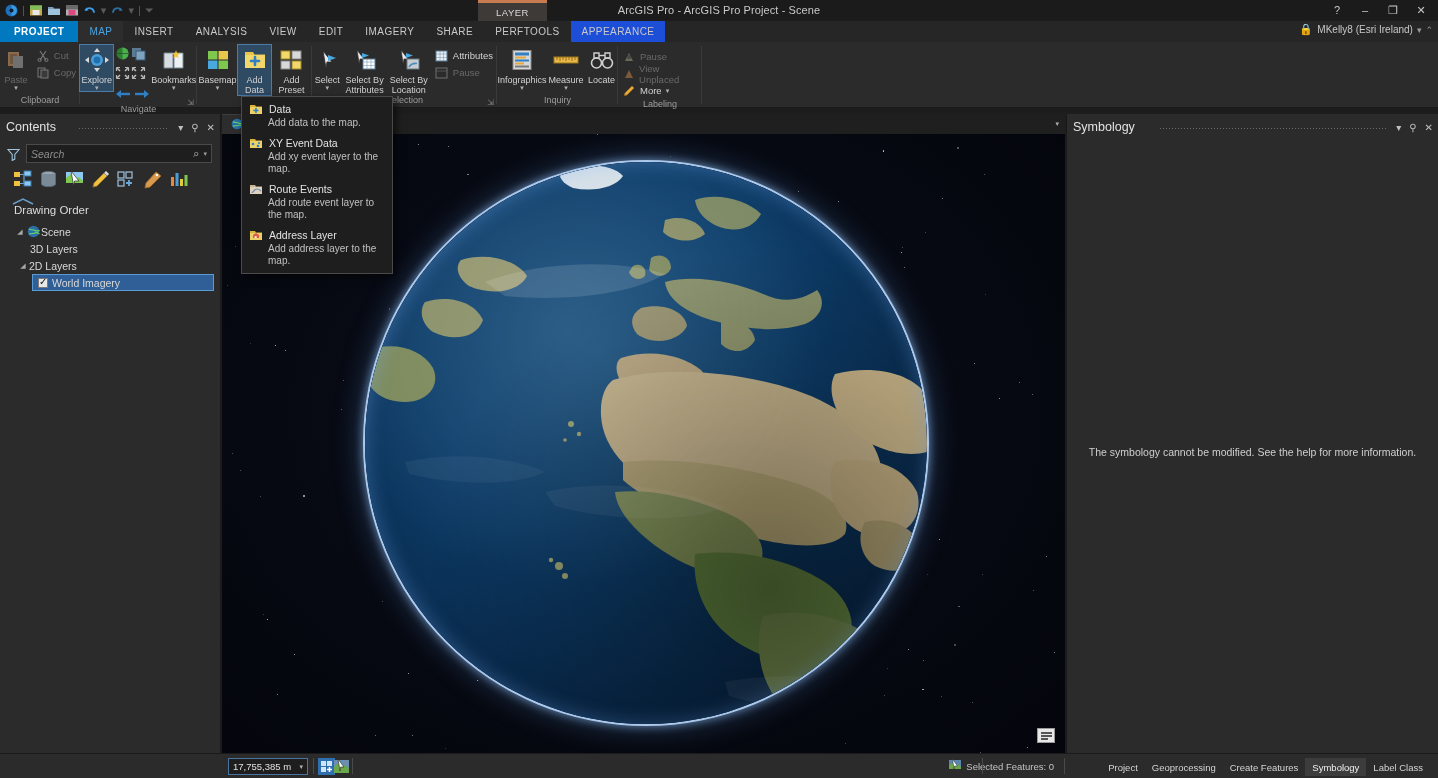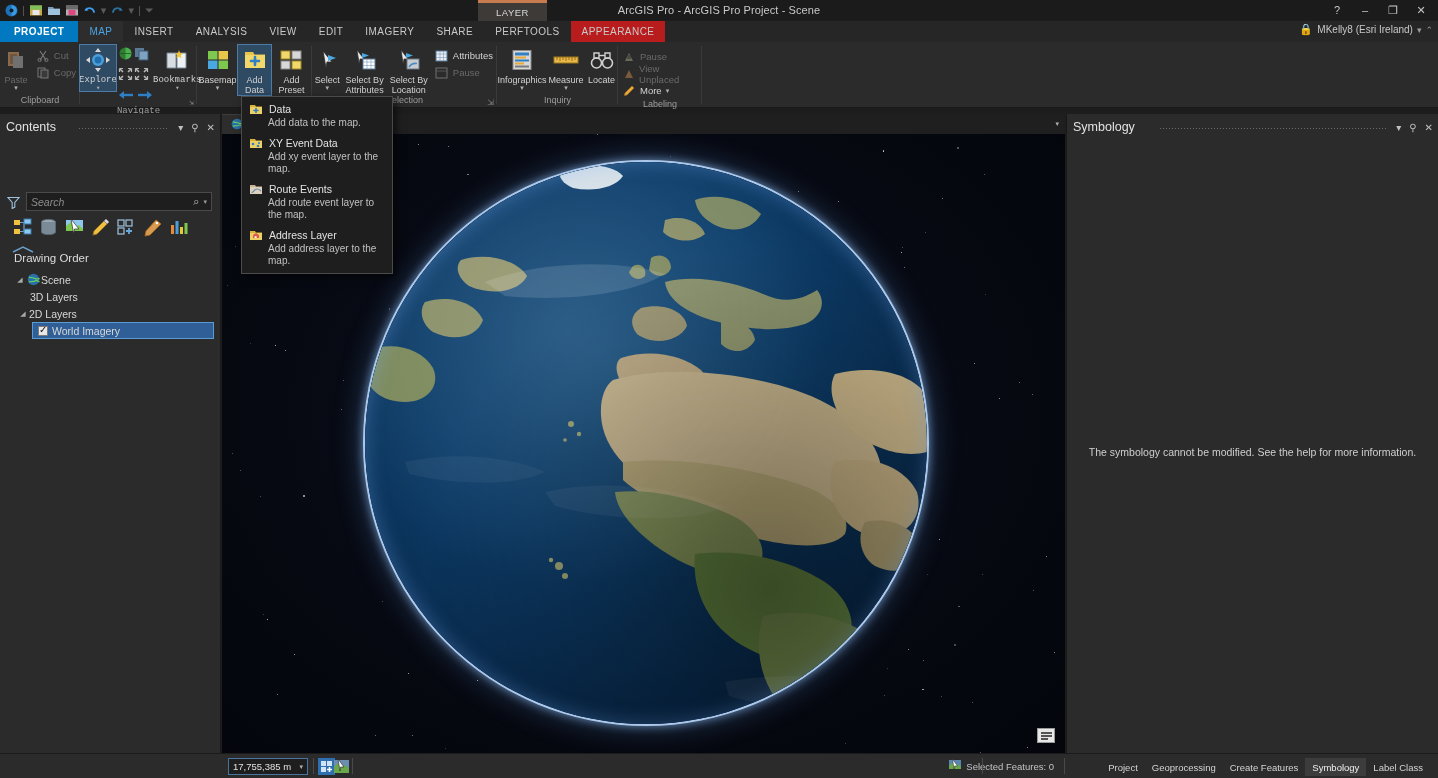--- a/index.html
+++ b/index.html
@@ -50,21 +50,21 @@
     position: absolute; left: 0; top: 21px; width: 1438px; height: 21px;
     background: #262626; display: flex; align-items: stretch;
   }
   .tab {
     display: flex; align-items: center; padding: 0 11px;
     font-size: 10px; color: #c9c9c9; letter-spacing: .45px;
     cursor: default; white-space: nowrap;
   }
   .tab.project { background: #0079c1; color: #fff; font-weight: bold; padding: 0 14px; }
   .tab.active { color: #4ba3e3; background: #2d2d2d; }
-  .tab.ctx { background: #b91c1c; }
+  .tab.ctx { background: #1d4ed8; }
 
   .acct {
     position: absolute; right: 5px; top: 23px; display: flex;
     align-items: center; gap: 4px; font-size: 10px; color: #c8c8c8;
   }
   .acct .lock { color: #4ec94e; font-size: 11px; }
   .acct .carets { color: #9a9a9a; font-size: 9px; }
 
   
   .ribbon {
@@ -119,21 +119,21 @@
   }
   .pane-title { font-size: 12.5px; color: #e2e2e2; }
   .pane-dots {
     position: absolute; left: 78px; right: 52px; top: 13px; height: 2px;
     background-image: radial-gradient(circle, #6a6a6a 0.6px, transparent 0.7px);
     background-size: 3px 3px;
   }
   .pane-btns { position: absolute; right: 5px; display: flex; align-items: center; gap: 8px; }
   .pane-btn { font-size: 10px; color: #c0c0c0; cursor: default; }
 
-  .search-row { display: flex; align-items: center; gap: 5px; padding: 4px 8px 0 7px; margin-top: 48px; }
+  .search-row { display: flex; align-items: center; gap: 5px; padding: 4px 8px 0 7px; }
   .filter-ic { width: 14px; height: 14px; }
   .search-box {
     flex: 1; height: 19px; background: #1e1e1e; border: 1px solid #4a4a4a;
     display: flex; align-items: center; padding: 0 4px; position: relative;
   }
   .search-box input {
     flex: 1; background: transparent; border: none; outline: none;
     color: #c8c8c8; font-size: 10.5px; font-family: "Liberation Sans", sans-serif;
   }
   .search-box input::placeholder { color: #8d8d8d; font-style: italic; }
@@ -403,21 +403,21 @@
                 </svg>
             </span>
             <span>Copy</span>
           </div>
         </div>
       </div>
       <div class="rgroup-label">Clipboard</div>
       <div class="rgroup-divider" style="left:79px;"></div>
     </div>
 
-    <div class="rgroup" style="left:80px; width:117px;font-family:Liberation Mono, monospace;">
+    <div class="rgroup" style="left:80px; width:117px;">
       <div class="rgroup-body">
         <div class="bigbtn sel w36" style="width:36px;">
           <div class="ic">
             <svg width="26" height="26" viewBox="0 0 26 26">
               <circle cx="13" cy="13" r="6" fill="#4a9fd8"></circle>
                 <circle cx="13" cy="13" r="3.4" fill="#1f6fae"></circle>
               <path d="M13 1l3 4h-6z" fill="#d8d8d8"></path>
                 <path d="M13 25l3-4h-6z" fill="#d8d8d8"></path>
               <path d="M1 13l4-3v6z" fill="#d8d8d8"></path>
                 <path d="M25 13l-4-3v6z" fill="#d8d8d8"></path>

